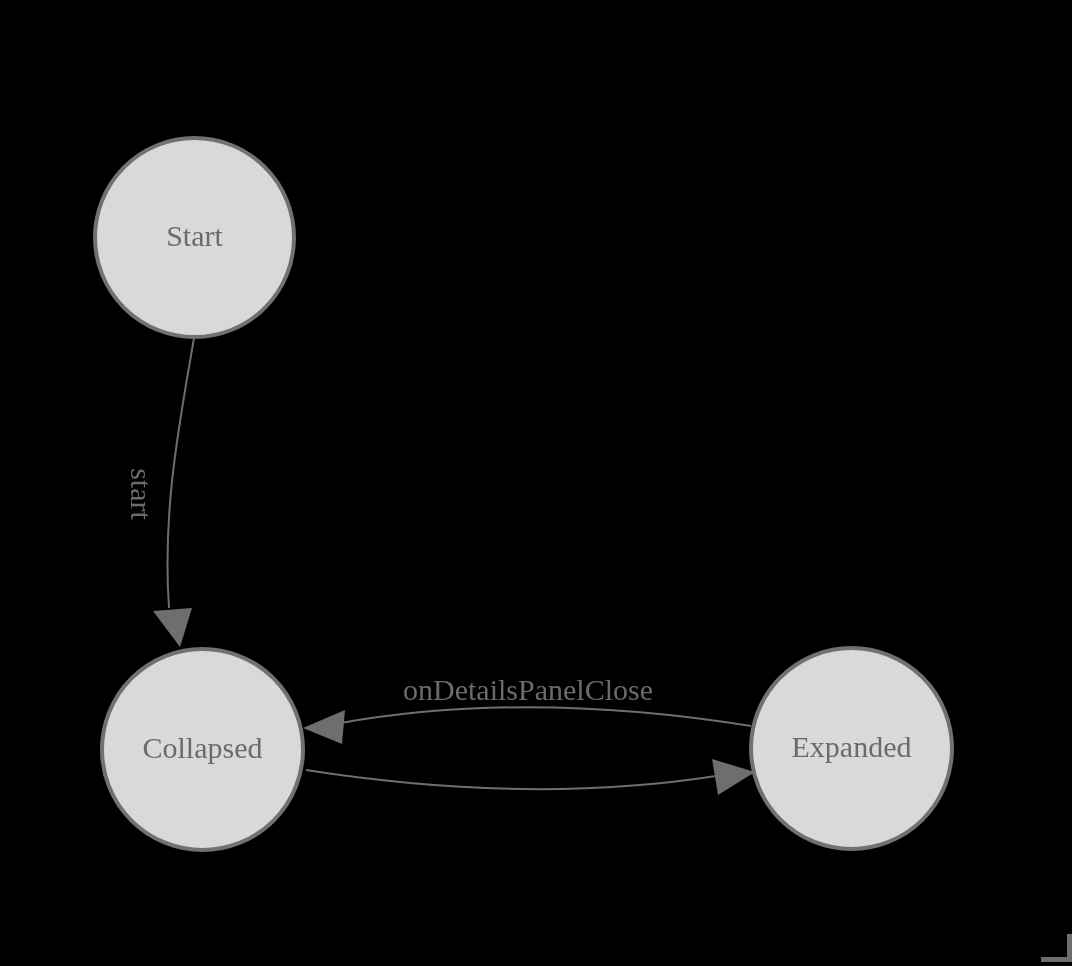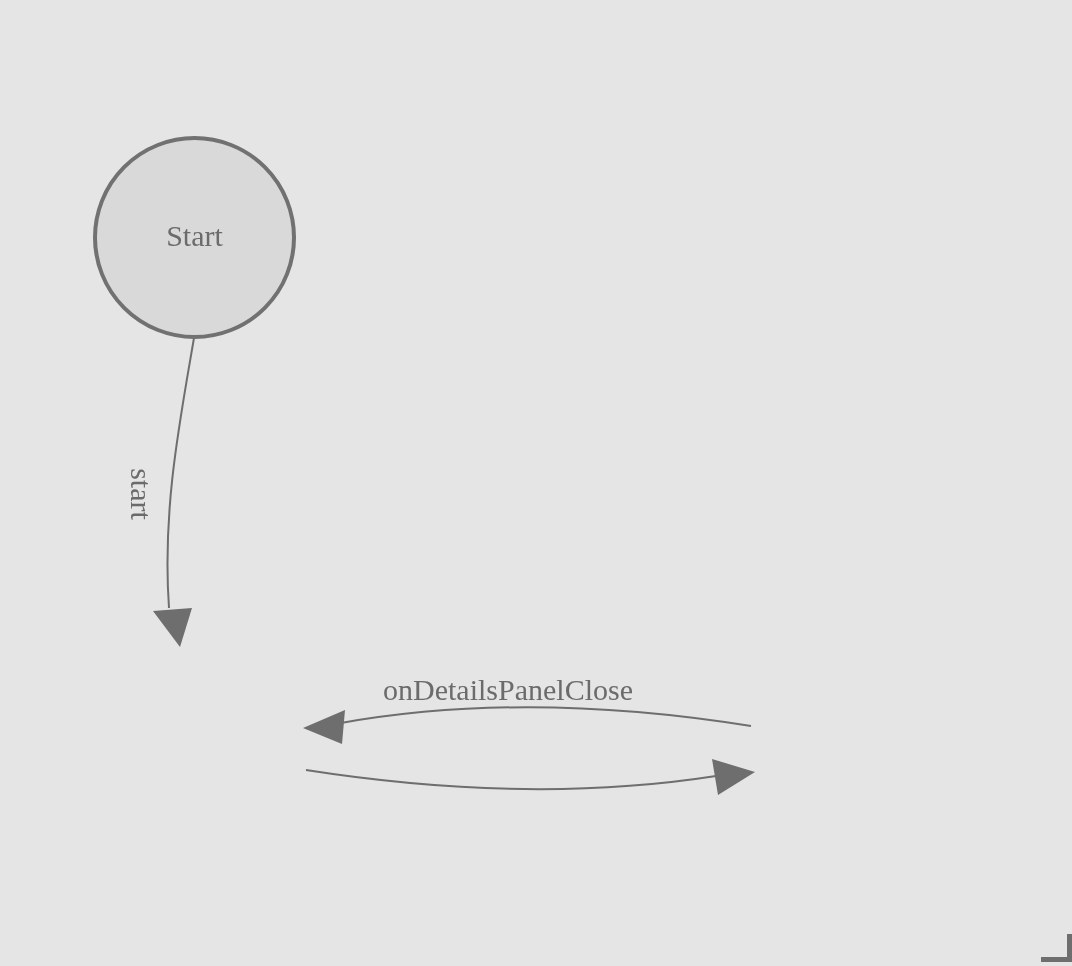--- a/index.html
+++ b/index.html
@@ -10,21 +10,21 @@
   body {
     width: 1072px;
     height: 966px;
     overflow: hidden;
     font-family: "Liberation Serif", serif;
   }
   .canvas {
     position: relative;
     width: 1072px;
     height: 966px;
-    background: #e5e5e5;
+    background: #000000;
   }
   .edges-svg {
     position: absolute;
     left: 0;
     top: 0;
     width: 1072px;
     height: 966px;
   }
   .state-node {
     position: absolute;
@@ -51,21 +51,21 @@
     font-size: 30px;
     color: #6b6b6b;
     white-space: nowrap;
     line-height: 1;
     transform: translate(-50%, -50%);
   }
   .edge-label-vertical {
     transform: translate(-50%, -50%) rotate(90deg);
   }
   .lbl-start                { left: 141px; top: 494px; }
-  .lbl-ondetailspanelclose  { left: 508px; top: 690px; }
+  .lbl-ondetailspanelclose  { left: 528px; top: 690px; }
   .lbl-ondetailspanel       { left: 529px; top: 812px; }
   .corner-handle { position: absolute; left: 1041px; top: 934px; width: 31px; height: 28px; }
   .corner-v { position: absolute; right: 0; top: 0;  width: 5px;  height: 28px; background: #6e6e6e; }
   .corner-h { position: absolute; left: 0; bottom: 0; width: 31px; height: 5px;  background: #6e6e6e; }
 </style>
 </head>
 <body>
 
 <div class="canvas">
 
@@ -78,21 +78,27 @@
     <polygon points="345,710 342,744 303,728" fill="#6e6e6e"></polygon>
 
     <path d="M 306 770 Q 530 805 716 776" fill="none" stroke="#6e6e6e" stroke-width="2"></path>
     <polygon points="712,759 718,795 755,772" fill="#6e6e6e"></polygon>
   </svg>
 
   <div class="state-node node-start">
     <span class="node-label">Start</span>
   </div>
 
+  <div class="state-node node-collapsed">
+    <span class="node-label">Collapsed</span>
+  </div>
 
+  <div class="state-node node-expanded">
+    <span class="node-label">Expanded</span>
+  </div>
 
   <div class="edge-label edge-label-vertical lbl-start">start</div>
 
   <div class="edge-label lbl-ondetailspanelclose">onDetailsPanelClose</div>
 
 
   <div class="corner-handle">
     <div class="corner-v"></div>
     <div class="corner-h"></div>
   </div>

